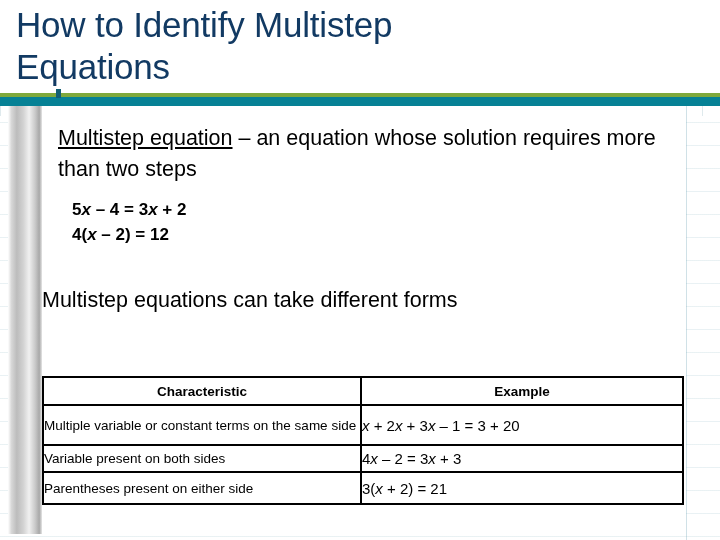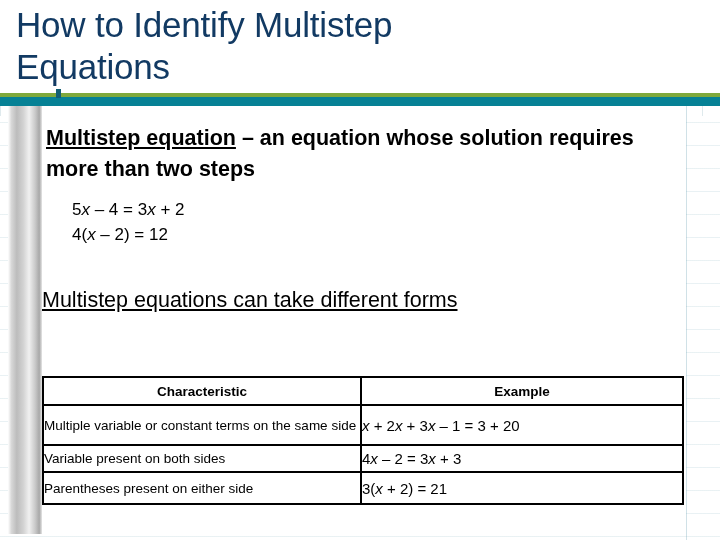--- a/index.html
+++ b/index.html
@@ -122,45 +122,44 @@
     position: absolute;
     left: 42px; top: 106px;
     width: 644px; height: 424px;
     background: #ffffff;
     z-index: 4;
   }
 
   
   .def {
     position: absolute;
-    left: 4px; top: 17px;
+    left: 16px; top: 17px;
     width: 616px;
     color: #000000;
     font-size: 21.5px;
     line-height: 31px;
-    font-weight: bold;
   }
   .def u { text-decoration: underline; }
 
   .eq-list {
     position: absolute;
     left: 30px; top: 91px;
     color: #000000;
     font-size: 17px;
     line-height: 25px;
+    font-weight: bold;
   }
   .eq-list div { white-space: nowrap; }
 
   .forms-line {
     position: absolute;
     left: 0px; top: 180px;
     color: #000000;
     font-size: 21.5px;
     line-height: 28px;
-    text-decoration: underline;
   }
 
   em.var { font-style: italic; }
 
   
   .tbl {
     position: absolute;
     left: 0px; top: 270px;
     width: 640px;
     border-collapse: collapse;

